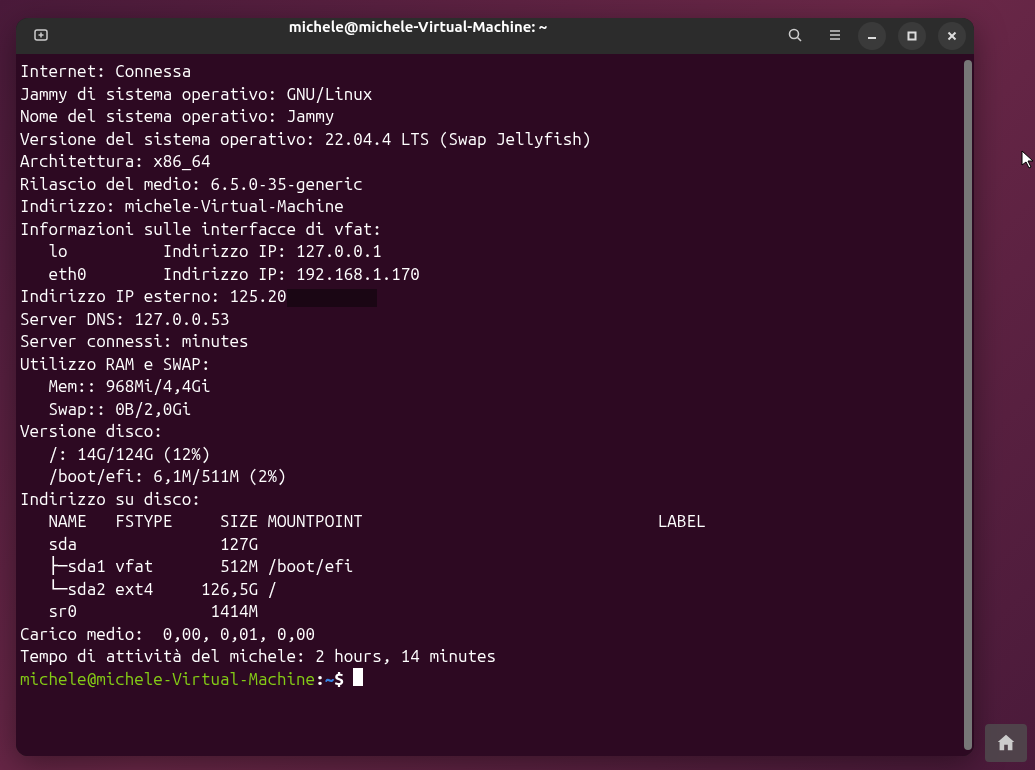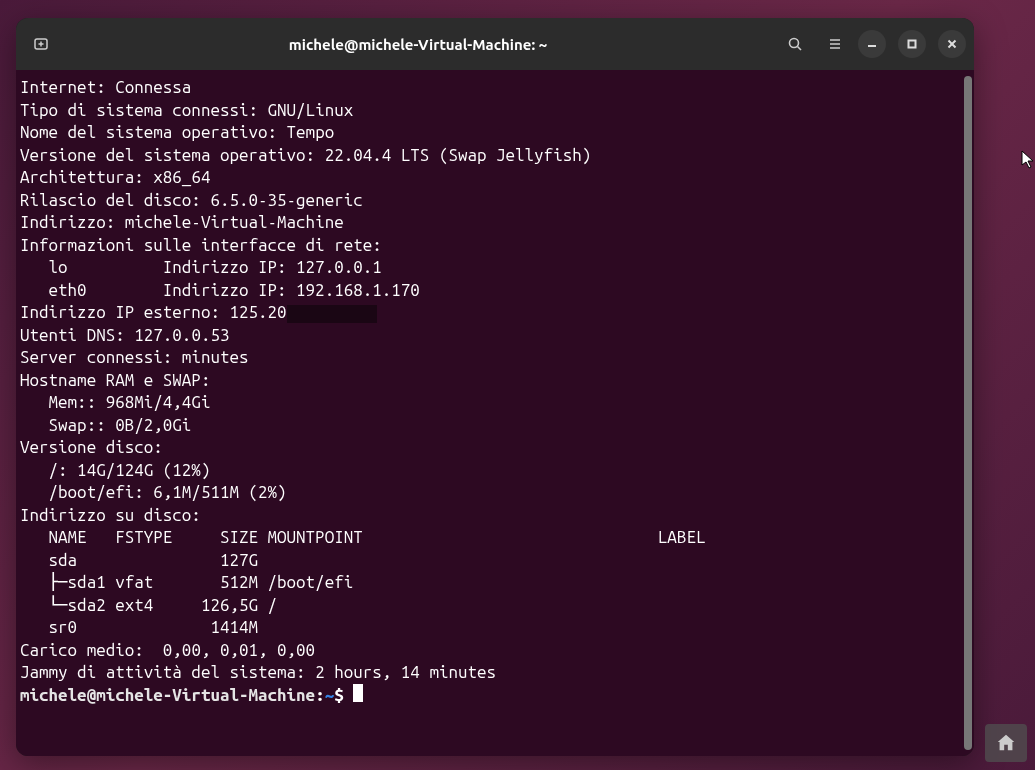--- a/index.html
+++ b/index.html
@@ -22,24 +22,23 @@
       width: 958px;
       height: 738px;
       background: #1d1d1d;
       border-radius: 12px;
       overflow: hidden;
       box-shadow: 0 8px 32px rgba(0,0,0,0.4);
       display: flex;
       flex-direction: column;
     }
     .titlebar {
-      height: 52px;
+      height: 36px;
       background: #2c2c2c;
       display: flex;
-      align-items: center;
       padding: 0 8px;
       gap: 6px;
     }
     .tb-btn {
       width: 34px;
       height: 34px;
       border-radius: 6px;
       display: flex;
       align-items: center;
       justify-content: center;
@@ -103,22 +102,22 @@
     .scrollbar-thumb {
       position: absolute;
       top: 0;
       right: 0;
       width: 8px;
       height: 100%;
       background: #777;
       border-radius: 4px;
     }
     .prompt-user {
-      color: #e5e5e5;
-      font-weight: bold;
+      color: #84cc16;
+      font-weight: normal;
     }
     .prompt-path {
       color: #3584e4;
       font-weight: bold;
     }
     .prompt-colon {
       color: #fff;
       font-weight: bold;
     }
     .cursor {
@@ -201,46 +200,46 @@
       <div class="tb-circle">
         <svg viewBox="0 0 12 12">
           <line x1="2.5" y1="2.5" x2="9.5" y2="9.5"></line>
           <line x1="9.5" y1="2.5" x2="2.5" y2="9.5"></line>
         </svg>
       </div>
     </div>
   </div>
 
   <div class="terminal-body"><span><span>Internet:</span> <span>Connessa</span></span>
-<span><span>Tipo di sistema connessi:</span> <span>GNU/Linux</span></span>
-<span><span>Nome del sistema operativo:</span> <span>Tempo</span></span>
+<span><span>Jammy di sistema operativo:</span> <span>GNU/Linux</span></span>
+<span><span>Nome del sistema operativo:</span> <span>Jammy</span></span>
 <span><span>Versione del sistema operativo:</span> <span>22.04.4 LTS (Swap Jellyfish)</span></span>
 <span><span>Architettura:</span> <span>x86_64</span></span>
-<span><span>Rilascio del disco:</span> <span>6.5.0-35-generic</span></span>
+<span><span>Rilascio del medio:</span> <span>6.5.0-35-generic</span></span>
 <span><span>Indirizzo:</span> <span>michele-Virtual-Machine</span></span>
-<span>Informazioni sulle interfacce di rete:</span>
+<span>Informazioni sulle interfacce di vfat:</span>
 <span>   lo          Indirizzo IP: 127.0.0.1</span>
 <span>   eth0        Indirizzo IP: 192.168.1.170</span>
 <span><span>Indirizzo IP esterno:</span> <span>125.20</span><span class="redact"></span></span>
-<span><span>Utenti DNS:</span> <span>127.0.0.53</span></span>
+<span><span>Server DNS:</span> <span>127.0.0.53</span></span>
 <span><span>Server connessi:</span> <span>minutes</span></span>
-<span>Hostname RAM e SWAP:</span>
+<span>Utilizzo RAM e SWAP:</span>
 <span>   Mem:: 968Mi/4,4Gi</span>
 <span>   Swap:: 0B/2,0Gi</span>
 <span>Versione disco:</span>
 <span>   /: 14G/124G (12%)</span>
 <span>   /boot/efi: 6,1M/511M (2%)</span>
 <span>Indirizzo su disco:</span>
 <span>   NAME   FSTYPE     SIZE MOUNTPOINT                               LABEL</span>
 <span>   sda               127G</span>
 <span>   ├─sda1 vfat       512M /boot/efi</span>
 <span>   └─sda2 ext4     126,5G /</span>
 <span>   sr0              1414M</span>
 <span><span>Carico medio:</span> <span> 0,00, 0,01, 0,00</span></span>
-<span><span>Jammy di attività del sistema:</span> <span>2 hours, 14 minutes</span></span>
+<span><span>Tempo di attività del michele:</span> <span>2 hours, 14 minutes</span></span>
 <span><span class="prompt-user">michele@michele-Virtual-Machine</span><span class="prompt-colon">:</span><span class="prompt-path">~</span><span class="prompt-colon">$ </span><span class="cursor"></span></span>
 <div class="scrollbar-track">
   <div class="scrollbar-thumb"></div>
 </div>
   </div>
 </div>
 
 <div class="home-overlay">
   <svg viewBox="0 0 24 24">
     <path d="M12 3 L3 11 L5 11 L5 20 L10 20 L10 14 L14 14 L14 20 L19 20 L19 11 L21 11 Z"></path>

